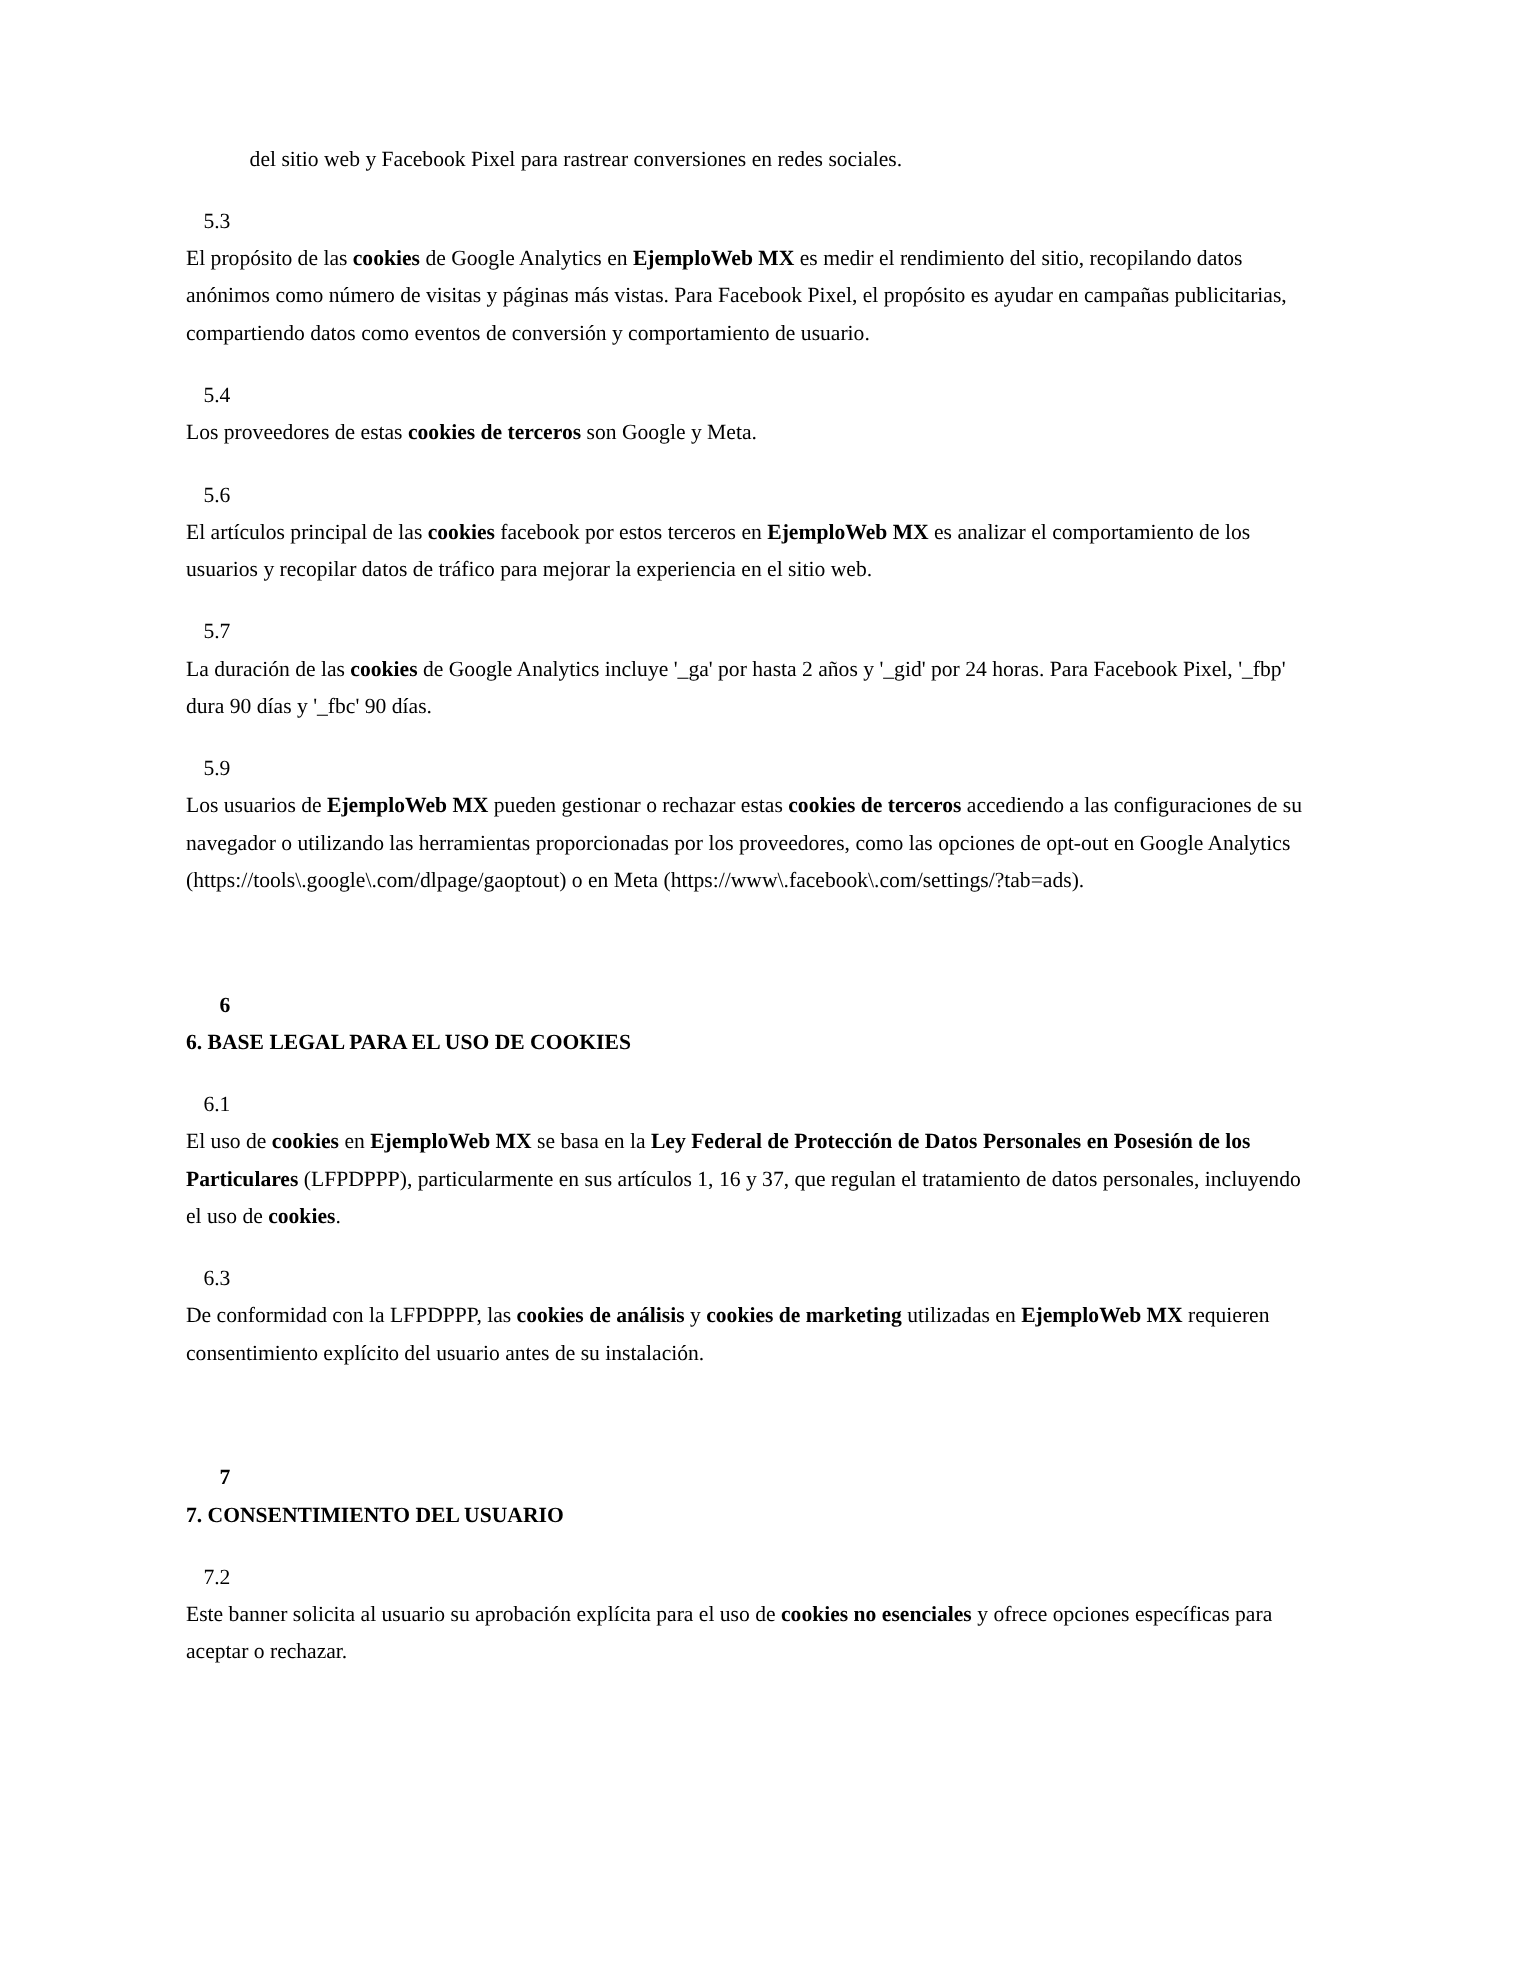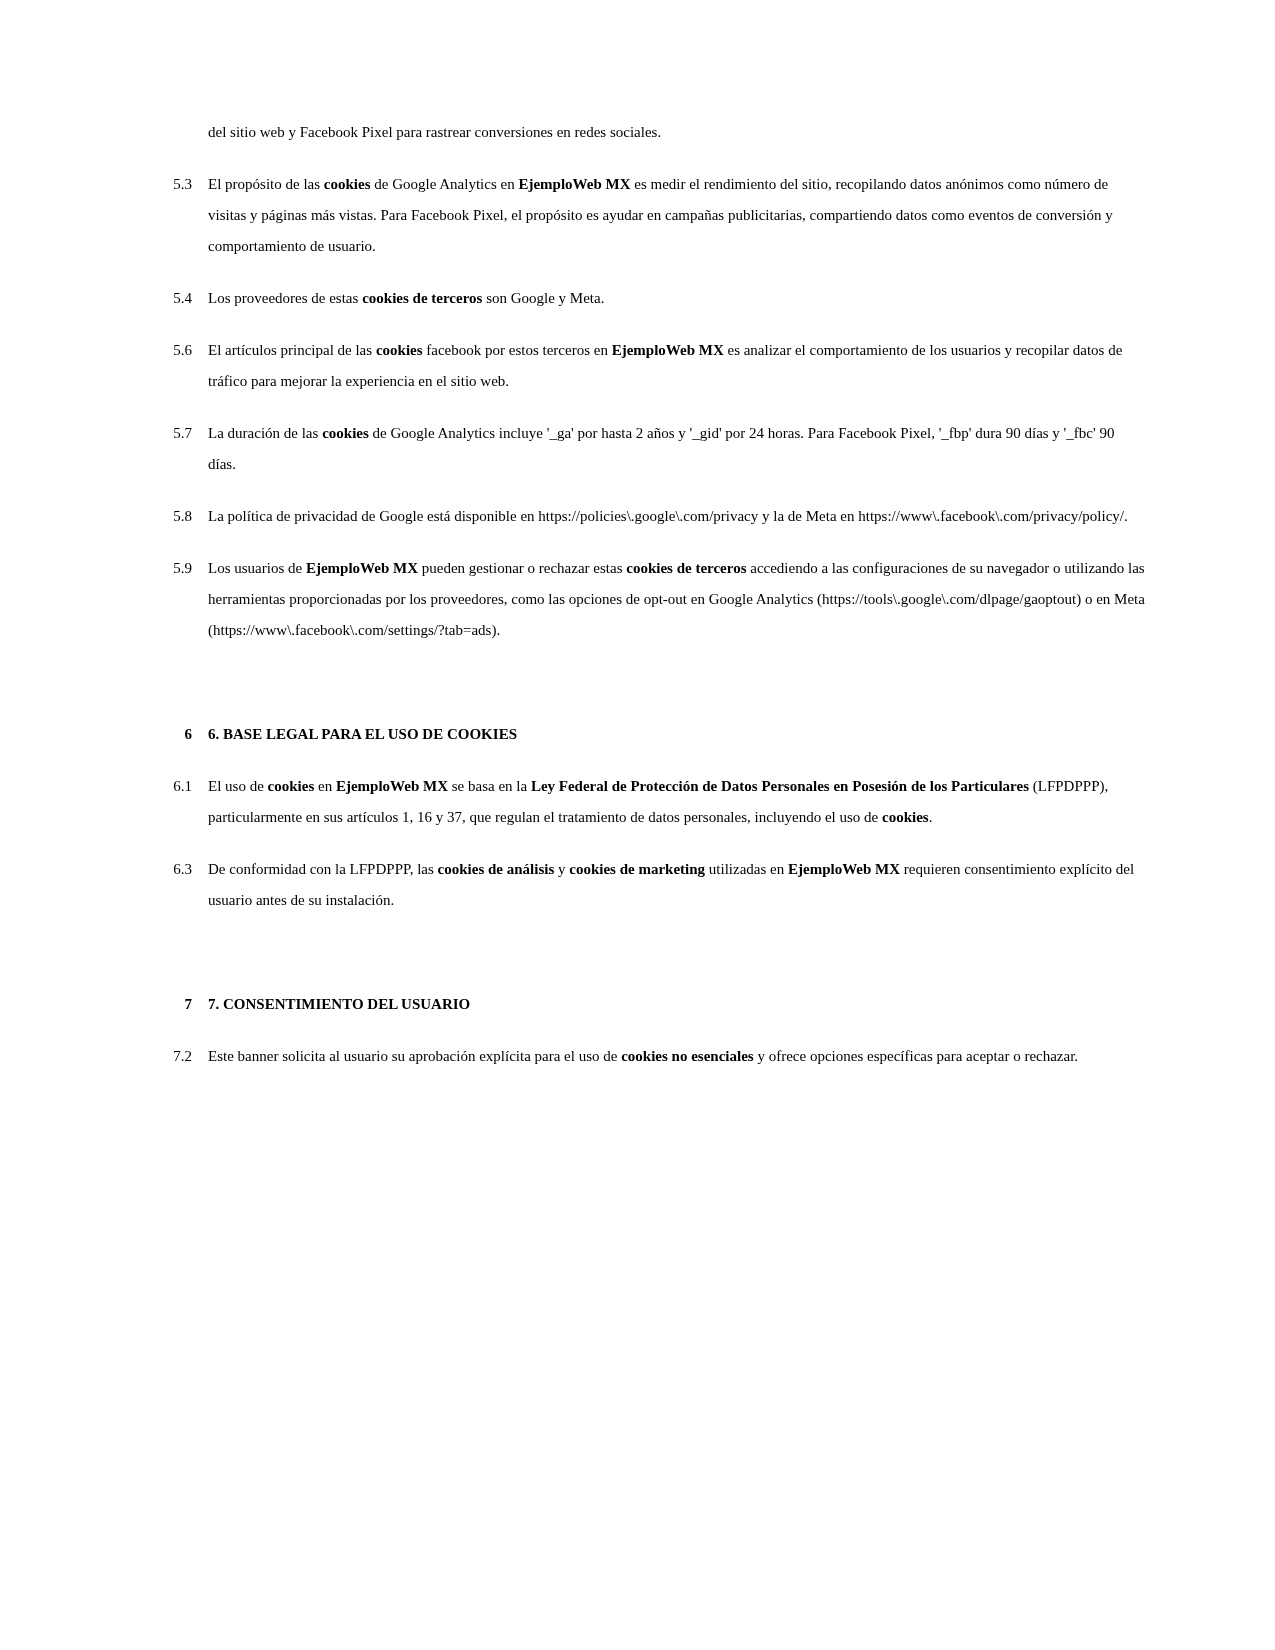--- a/index.html
+++ b/index.html
@@ -15,25 +15,25 @@
     overflow: hidden;
   }
   .page {
     box-sizing: border-box;
     width: 1275px;
     height: 1650px;
     padding: 117px 130px 0 155px;
   }
   .row {
     display: flex;
-    font-size: 15px;
+    font-size: 18px;
     line-height: 31px;
     justify-content: space-between;
   }
-  .row + .row { margin-top: 21px; }
+  .row + .row { margin-top: 21px; flex-direction: column; }
   .row.heading { margin-top: 73px; font-weight: bold; }
   .num {
     flex: none;
     width: 37px;
     text-align: right;
     margin-right: 16px;
   }
   .body-text {
     margin: 0;
     flex: 1;
@@ -62,24 +62,20 @@
       </div>
       <div class="row">
         <span class="num">5.6</span>
         <p class="body-text"><span>El artículos principal de las </span><b>cookies</b><span> facebook por estos terceros en </span><b>EjemploWeb MX</b><span> es analizar el comportamiento de los usuarios y recopilar datos de tráfico para mejorar la experiencia en el sitio web.</span></p>
       </div>
       <div class="row">
         <span class="num">5.7</span>
         <p class="body-text"><span>La duración de las </span><b>cookies</b><span> de Google Analytics incluye '_ga' por hasta 2 años y '_gid' por 24 horas. Para Facebook Pixel, '_fbp' dura 90 días y '_fbc' 90 días.</span></p>
       </div>
       <div class="row">
-        <span class="num">5.8</span>
-        <p class="body-text"><span>La política de privacidad de Google está disponible en </span><span class="nowrap">https://policies\.google\.com/privacy</span><span> y la de Meta en </span><span class="nowrap">https://www\.facebook\.com/privacy/policy/.</span></p>
-      </div>
-      <div class="row">
         <span class="num">5.9</span>
         <p class="body-text"><span>Los usuarios de </span><b>EjemploWeb MX</b><span> pueden gestionar o rechazar estas </span><b>cookies de terceros</b><span> accediendo a las configuraciones de su navegador o utilizando las herramientas proporcionadas por los proveedores, como las opciones de opt-out en Google Analytics </span><span class="nowrap">(https://tools\.google\.com/dlpage/gaoptout)</span><span> o en Meta </span><span class="nowrap">(https://www\.facebook\.com/settings/?tab=ads).</span></p>
       </div>
       <div class="row heading">
         <span class="num">6</span>
         <p class="body-text"><b>6. BASE LEGAL PARA EL USO DE COOKIES</b></p>
       </div>
       <div class="row">
         <span class="num">6.1</span>
         <p class="body-text"><span>El uso de </span><b>cookies</b><span> en </span><b>EjemploWeb MX</b><span> se basa en la </span><b>Ley Federal de Protección de Datos Personales en Posesión de los Particulares</b><span> (LFPDPPP), particularmente en sus artículos 1, 16 y 37, que regulan el tratamiento de datos personales, incluyendo el uso de </span><b>cookies</b><span>.</span></p>

